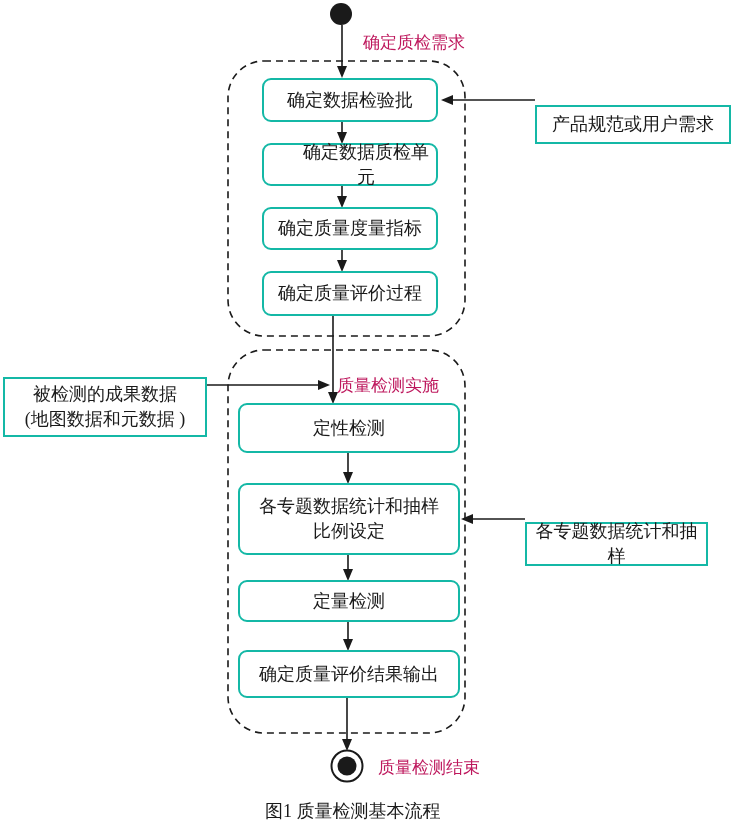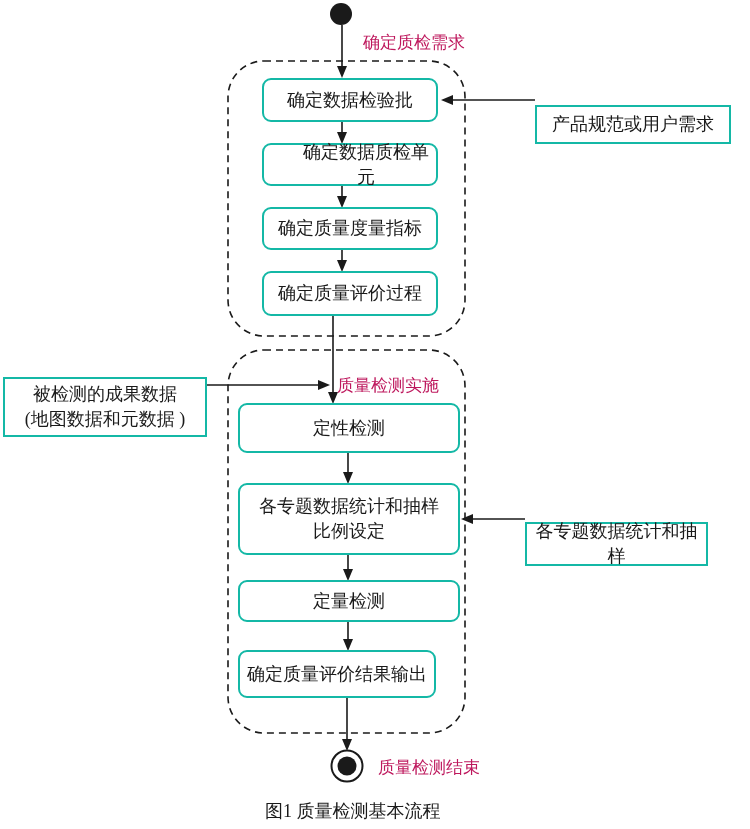--- a/index.html
+++ b/index.html
@@ -90,21 +90,21 @@
 
   <div class="node activity" style="left:238px;top:483px;width:222px;height:72px;">
     <div>
       <div>各专题数据统计和抽样</div>
       <div>比例设定</div>
     </div>
   </div>
 
   <div class="node activity" style="left:238px;top:580px;width:222px;height:42px;">定量检测</div>
 
-  <div class="node activity" style="left:238px;top:650px;width:198px;height:48px;">确定质量评价结果输出</div>
+  <div class="node activity" style="left:238px;top:650px;width:222px;height:48px;">确定质量评价结果输出</div>
 
   <div class="node sidebox" style="left:535px;top:81px;width:196px;height:39px;">产品规范或用户需求</div>
 
   <div class="node sidebox" style="left:3px;top:353px;width:204px;height:60px;">
     <div>
       <div>被检测的成果数据</div>
       <div>(地图数据和元数据 )</div>
     </div>
   </div>
 

